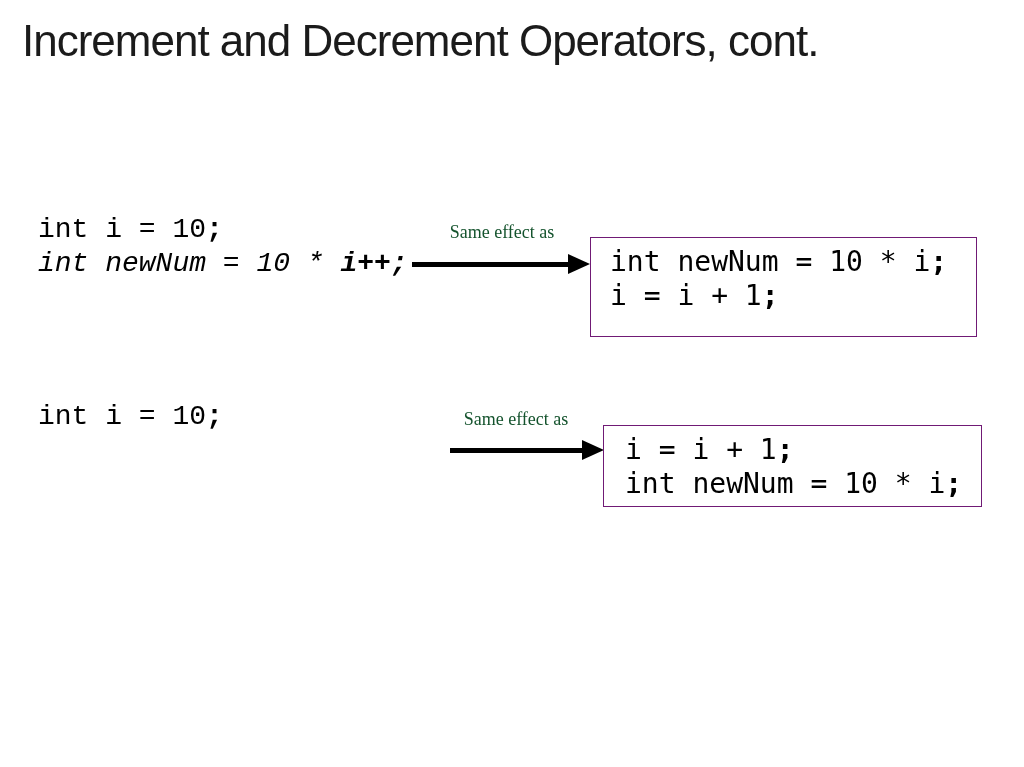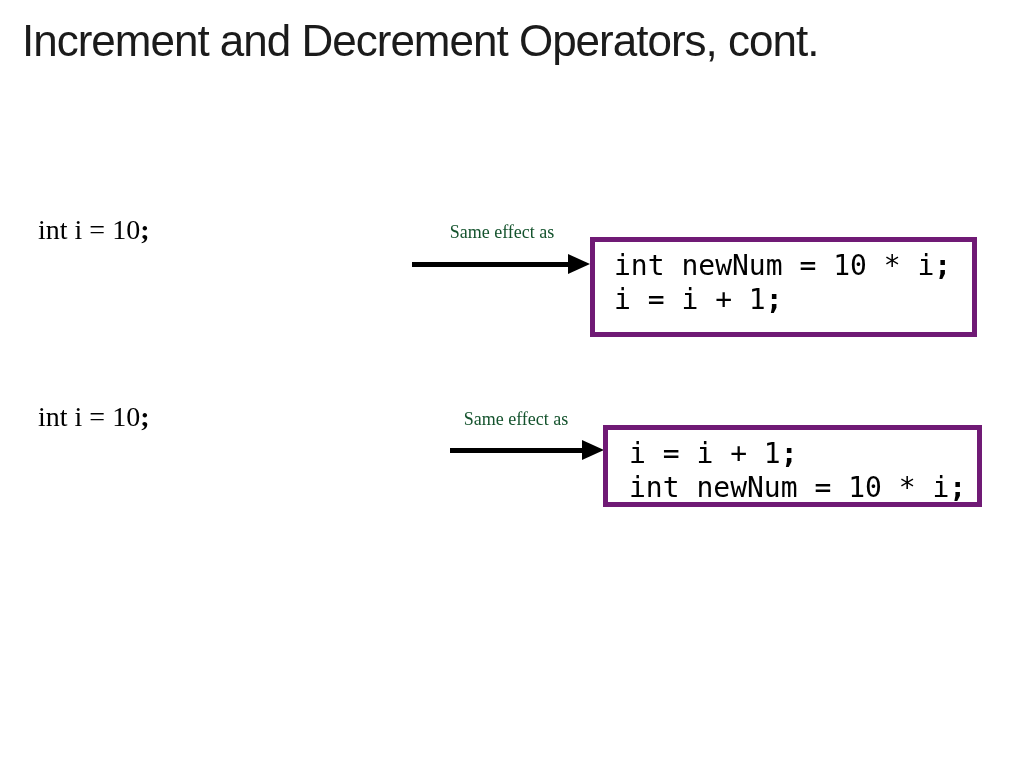--- a/index.html
+++ b/index.html
@@ -19,21 +19,21 @@
     top: 16px;
     font-size: 44px;
     font-weight: 400;
     letter-spacing: -1px;
     color: #1b1b1b;
     font-family: "Liberation Sans", sans-serif;
     white-space: nowrap;
   }
   .code {
     position: absolute;
-    font-family: Liberation Serif, serif;
+    font-family: Liberation Mono, monospace;
     font-size: 28px;
     line-height: 34px;
     color: #000000;
   }
   .code-line { white-space: pre; }
   .seg { font-weight: 400; font-style: normal; }
   .seg.b  { font-weight: 700; }
   .seg.i  { font-style: italic; }
   .seg.bi { font-weight: 700; font-style: italic; }
   .source-1 { left: 38px; top: 213px; }
@@ -61,21 +61,21 @@
     width: 0;
     height: 0;
     border-top: 10px solid transparent;
     border-bottom: 10px solid transparent;
     border-left: 22px solid #000000;
   }
   .arrow-head-1 { left: 568px; top: 254px; }
   .arrow-head-2 { left: 582px; top: 440px; }
   .result-box {
     position: absolute;
-    border: 5px solid #701a75;
+    border: 1px solid #701a75;
     background: #ffffff;
   }
   .box-1 { left: 590px; top: 237px; width: 387px; height: 100px; padding: 7px 0 0 19px; }
   .box-2 { left: 603px; top: 425px; width: 379px; height: 82px;  padding: 7px 0 0 21px; }
   .result-box .code-inner {
     font-family: "DejaVu Sans Mono", "Liberation Mono", monospace;
     font-size: 28px;
     line-height: 34px;
     color: #000000;
   }
@@ -90,20 +90,21 @@
 </style>
 </head>
 <body>
 
 <div class="slide">
 
   <h1 class="title">Increment and Decrement Operators, cont.</h1>
 
   <div class="code source-1">
     <div class="code-line"><span class="seg">int i = 10</span><span class="seg b">;</span></div>
+    <div class="code-line"><span class="seg i">int newNum = 10 * </span><span class="seg bi">i++;</span></div>
   </div>
 
   <div class="effect-label label-1">Same effect as</div>
   <div class="arrow-line arrow-line-1"></div>
   <div class="arrow-head arrow-head-1"></div>
 
   <div class="result-box box-1">
     <div class="code-inner">
       <div class="code-line"><span class="seg">int newNum = 10 * i</span><span class="seg b">;</span></div>
       <div class="code-line"><span class="seg">i = i + 1</span><span class="seg b">;</span></div>

